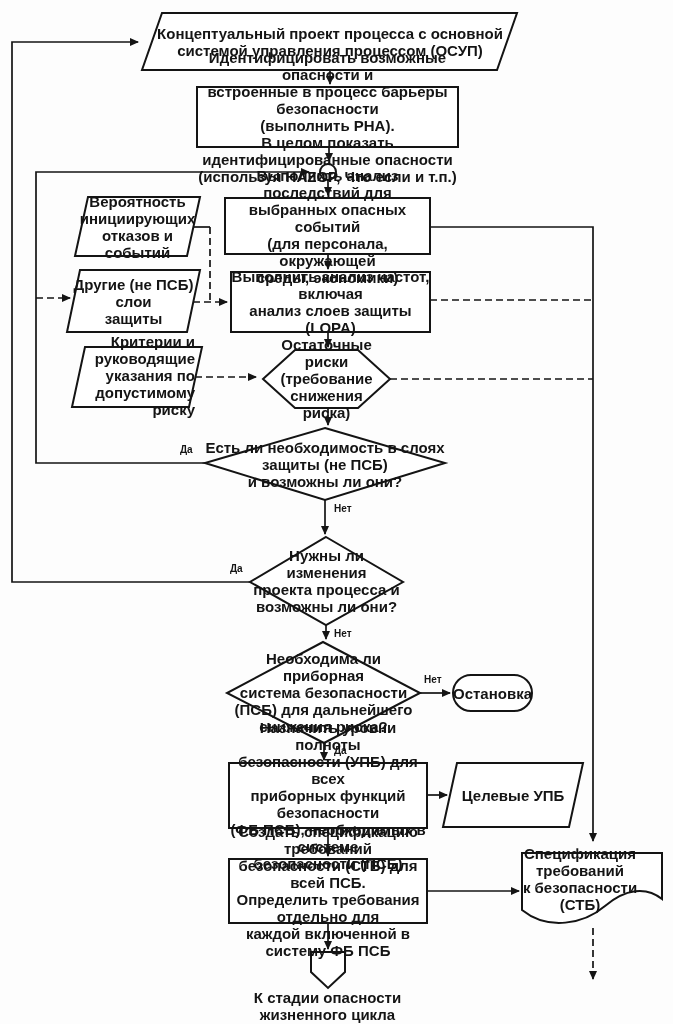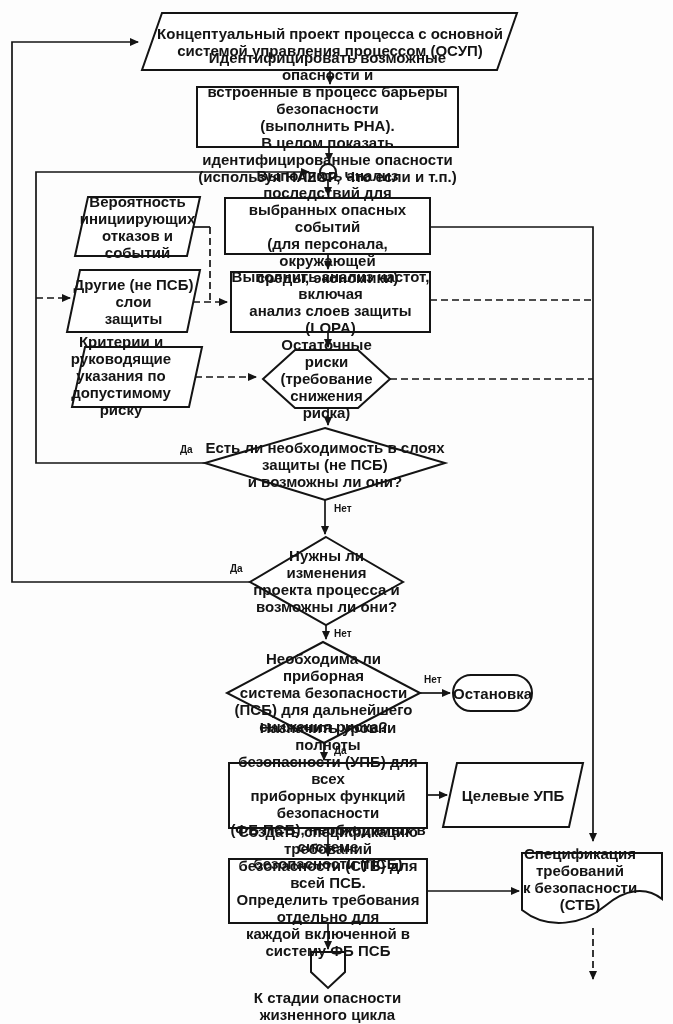--- a/index.html
+++ b/index.html
@@ -91,21 +91,21 @@
 выбранных опасных событий
 (для персонала, окружающей
 среды, экономики)</div>
   <div class="lbl" style="left:75px;top:197px;width:125px;height:59px;">Вероятность
 инициирующих
 отказов и событий</div>
   <div class="lbl" style="left:67px;top:270px;width:133px;height:62px;">Другие (не ПСБ) слои
 защиты</div>
   <div class="lbl" style="left:231px;top:272px;width:199px;height:60px;border-radius:12px;">Выполнить анализ частот, включая
 анализ слоев защиты (LOPA)</div>
-  <div class="lbl" style="left:56px;top:347px;width:130px;height:56px;">Критерии и руководящие
+  <div class="lbl" style="left:65px;top:347px;width:130px;height:56px;text-align:right;">Критерии и руководящие
 указания по допустимому
 риску</div>
   <div class="lbl" style="left:263px;top:348px;width:127px;height:60px;">Остаточные риски
 (требование снижения
 риска)</div>
   <div class="lbl" style="left:205px;top:428px;width:240px;height:72px;">Есть ли необходимость в слоях
 защиты (не ПСБ)
 и возможны ли они?</div>
   <div class="lbl" style="left:250px;top:537px;width:153px;height:88px;">Нужны ли изменения
 проекта процесса и

